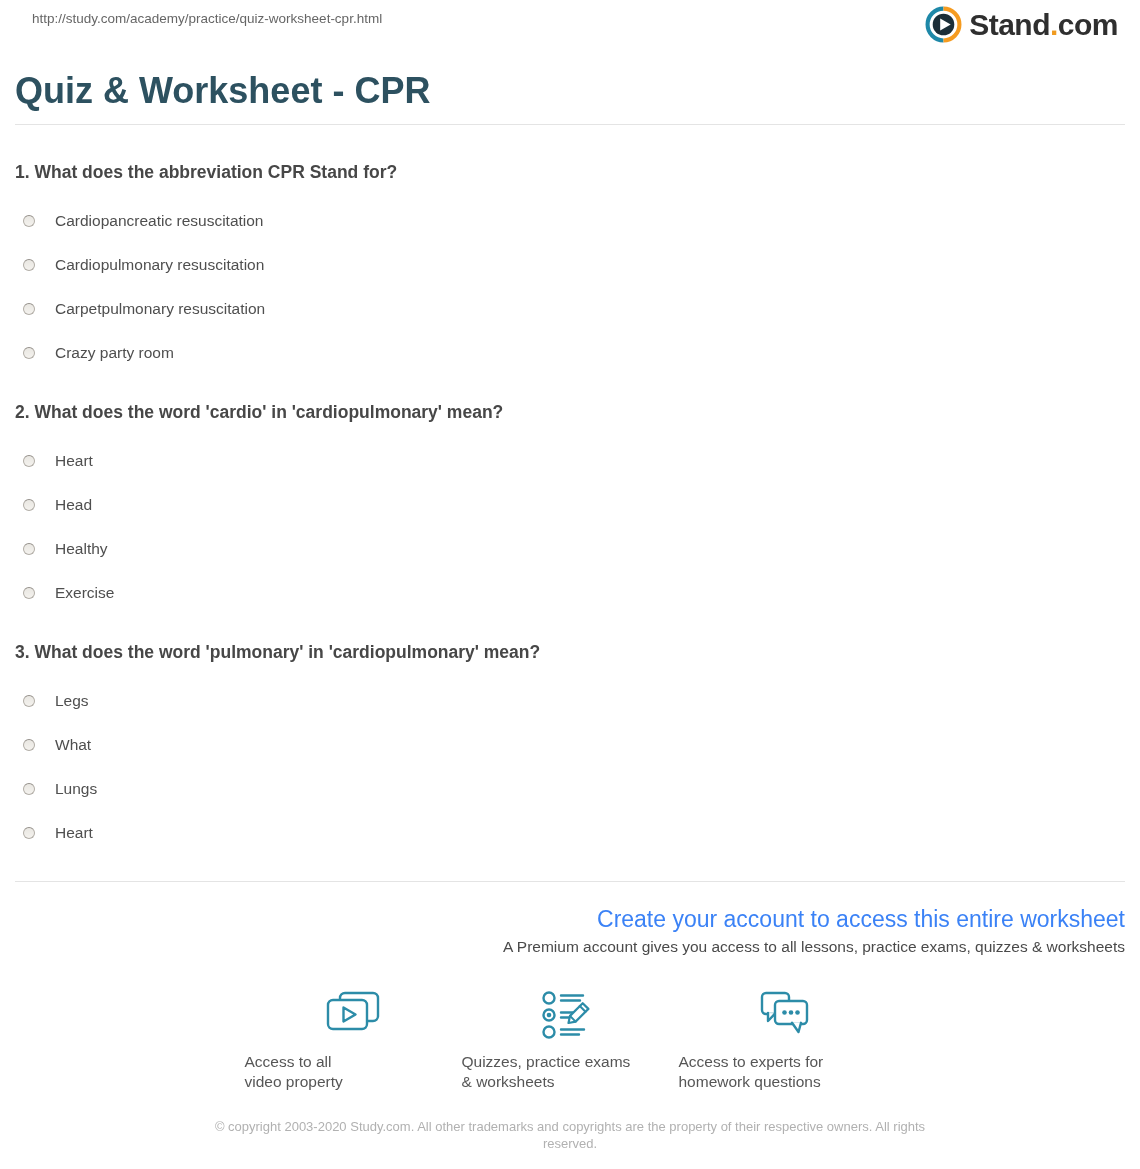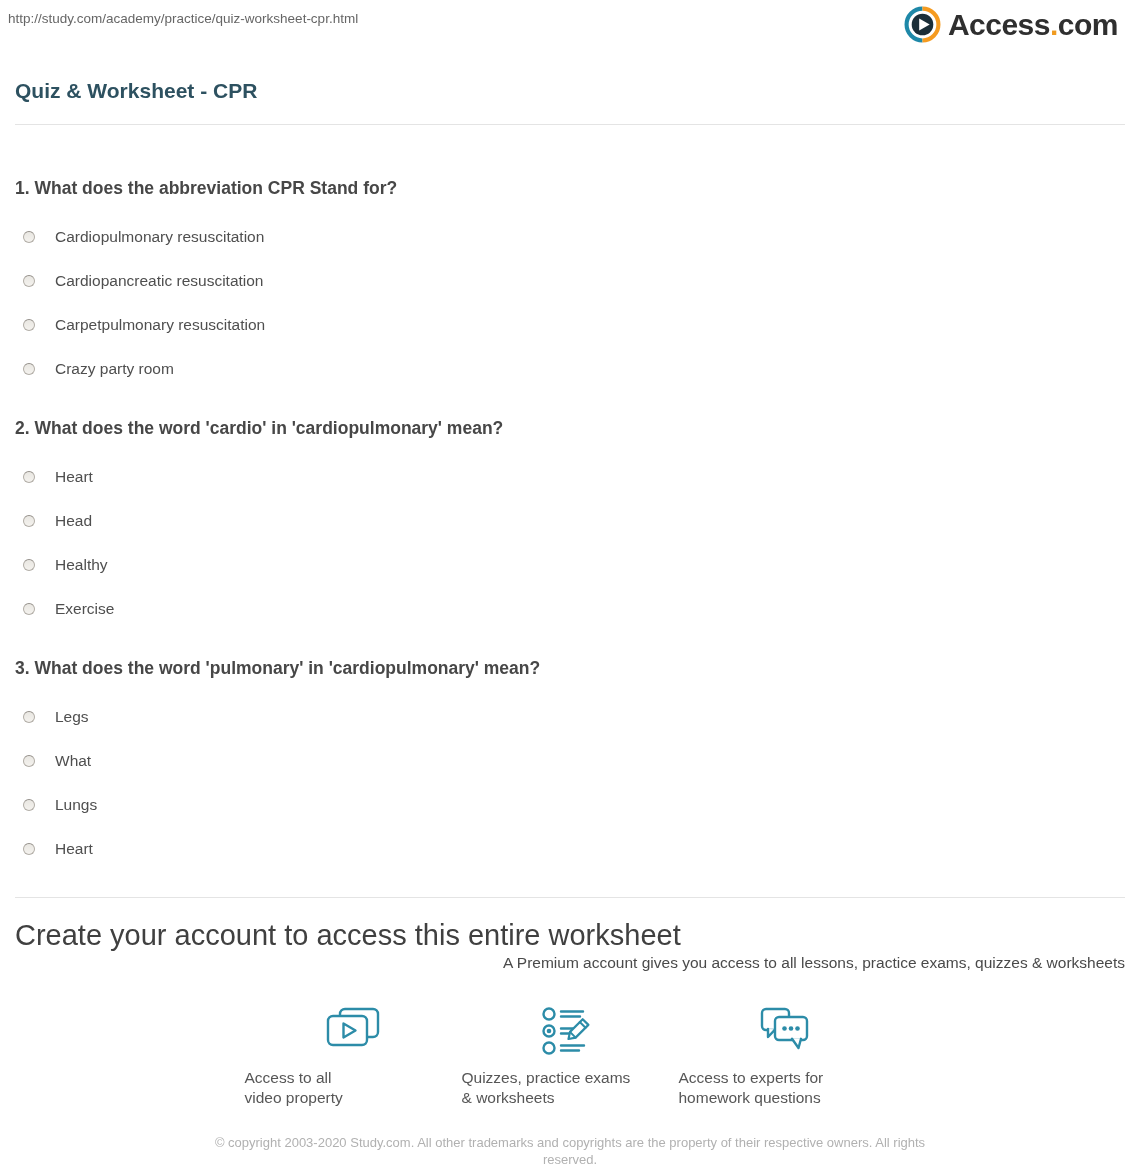--- a/index.html
+++ b/index.html
@@ -8,21 +8,21 @@
     width: 1140px;
     height: 1169px;
     background: #ffffff;
     font-family: "Liberation Sans", sans-serif;
     position: relative;
     overflow: hidden;
   }
   .page-url {
     position: absolute;
     top: 11px;
-    left: 8px;
+    left: 32px;
     font-size: 13.5px;
     color: #666666;
   }
   .logo {
     position: absolute;
     top: 6px;
     right: 22px;
     display: flex;
     align-items: center;
     cursor: pointer;
@@ -32,31 +32,31 @@
     font-size: 30px;
     font-weight: 700;
     color: #2f2f2f;
     letter-spacing: -0.5px;
     line-height: 36px;
   }
   .logo-dot { color: #F09B1F; }
   .content { padding: 0 15px; }
   h1.page-title {
     margin: 76px 0 0 0;
-    font-size: 21px;
+    font-size: 36px;
     font-weight: 700;
     color: #2D5160;
     line-height: 30px;
   }
   .divider {
     border: none;
     border-top: 1px solid #e4e4e4;
     margin: 18px 0 0 0;
   }
-  .questions { margin-top: 52px; }
+  .questions { margin-top: 36px; }
   .question { margin-bottom: 26px; }
   .q-heading {
     margin: 0 0 16px 0;
     font-size: 17.5px;
     font-weight: 700;
     color: #474747;
     line-height: 22px;
   }
   .option {
     display: flex;
@@ -79,24 +79,24 @@
     color: #4f4f4f;
     line-height: 18px;
   }
   .cta-divider {
     border: none;
     border-top: 1px solid #e4e4e4;
     margin: 20px 0 0 0;
   }
   .cta-title {
     margin: 24px 0 0 0;
-    text-align: left;
-    font-size: 29px;
+    text-align: right;
+    font-size: 23px;
     font-weight: 400;
-    color: #404040;
+    color: #3b82f6;
     line-height: 26px;
   }
   .cta-subtitle {
     margin: 6px 0 0 0;
     text-align: right;
     font-size: 15.5px;
     color: #4a4a4a;
     line-height: 17px;
   }
   .features {
@@ -131,38 +131,38 @@
 
 <div class="logo">
   <span>
     <svg width="37" height="37" viewBox="0 0 36 36">
       <path d="M18 2.5 A15.5 15.5 0 0 0 18 33.5" fill="none" stroke="#1E88A8" stroke-width="4"></path>
       <path d="M18 2.5 A15.5 15.5 0 0 1 18 33.5" fill="none" stroke="#F59B20" stroke-width="4"></path>
       <circle cx="18" cy="18" r="10.5" fill="#1B2E38"></circle>
       <polygon points="14.8,12.2 25,18 14.8,23.8" fill="#ffffff"></polygon>
     </svg>
   </span>
-  <span class="logo-text"><span>Access</span><span class="logo-dot">.</span><span>com</span></span>
+  <span class="logo-text"><span>Stand</span><span class="logo-dot">.</span><span>com</span></span>
 </div>
 
 <div class="content">
   <h1 class="page-title">Quiz &amp; Worksheet - CPR</h1>
   <hr class="divider">
 
   <div class="questions">
 
     <div class="question">
       <h2 class="q-heading"><span>1.</span> <span>What does the abbreviation CPR Stand for?</span></h2>
       <div class="option">
         <span class="radio"></span>
+        <span class="option-label">Cardiopancreatic resuscitation</span>
+      </div>
+      <div class="option">
+        <span class="radio"></span>
         <span class="option-label">Cardiopulmonary resuscitation</span>
-      </div>
-      <div class="option">
-        <span class="radio"></span>
-        <span class="option-label">Cardiopancreatic resuscitation</span>
       </div>
       <div class="option">
         <span class="radio"></span>
         <span class="option-label">Carpetpulmonary resuscitation</span>
       </div>
       <div class="option">
         <span class="radio"></span>
         <span class="option-label">Crazy party room</span>
       </div>
     </div>

